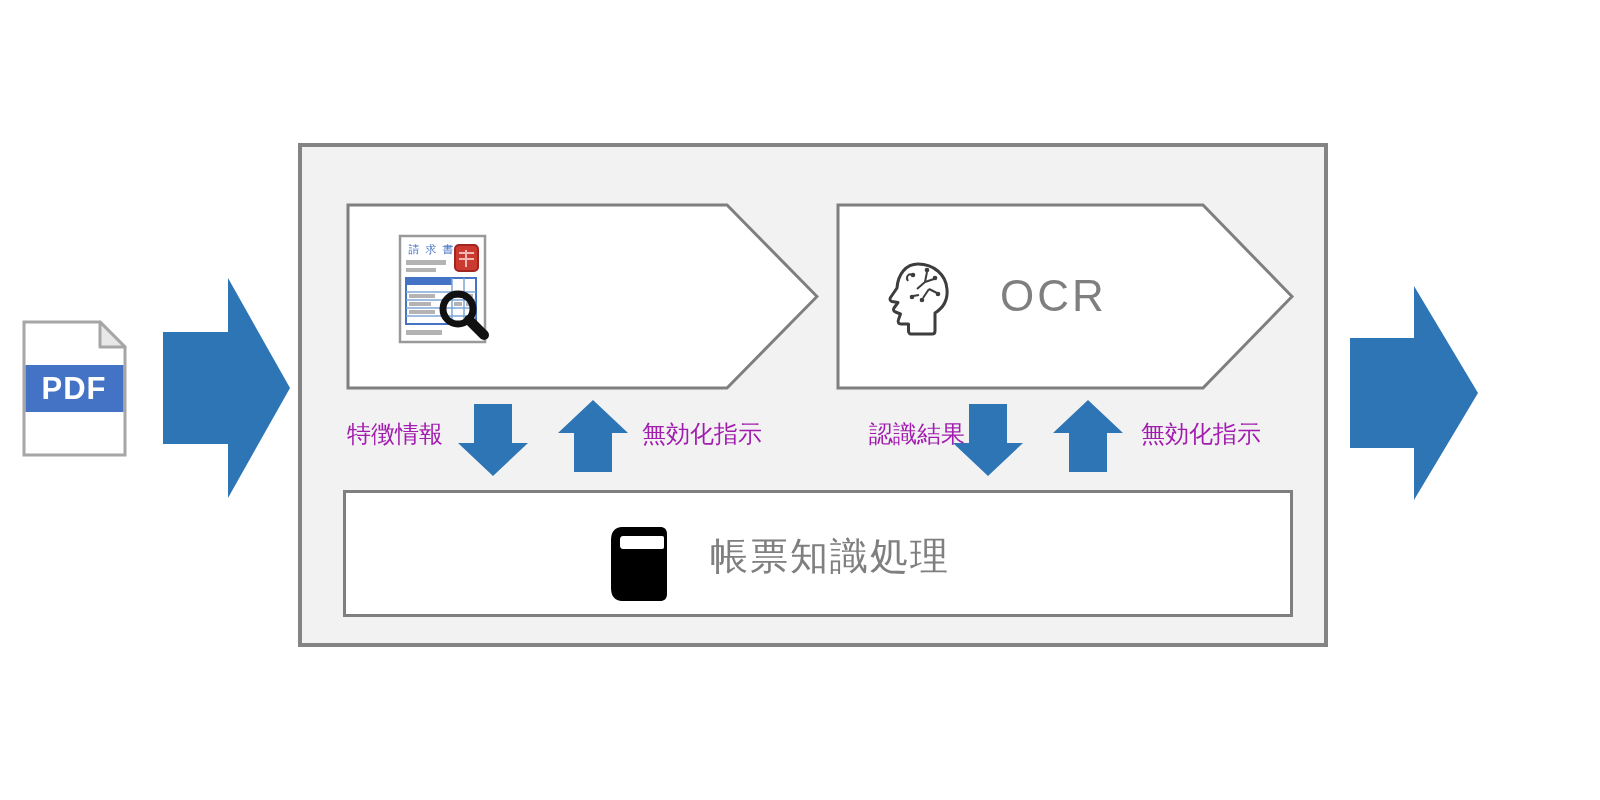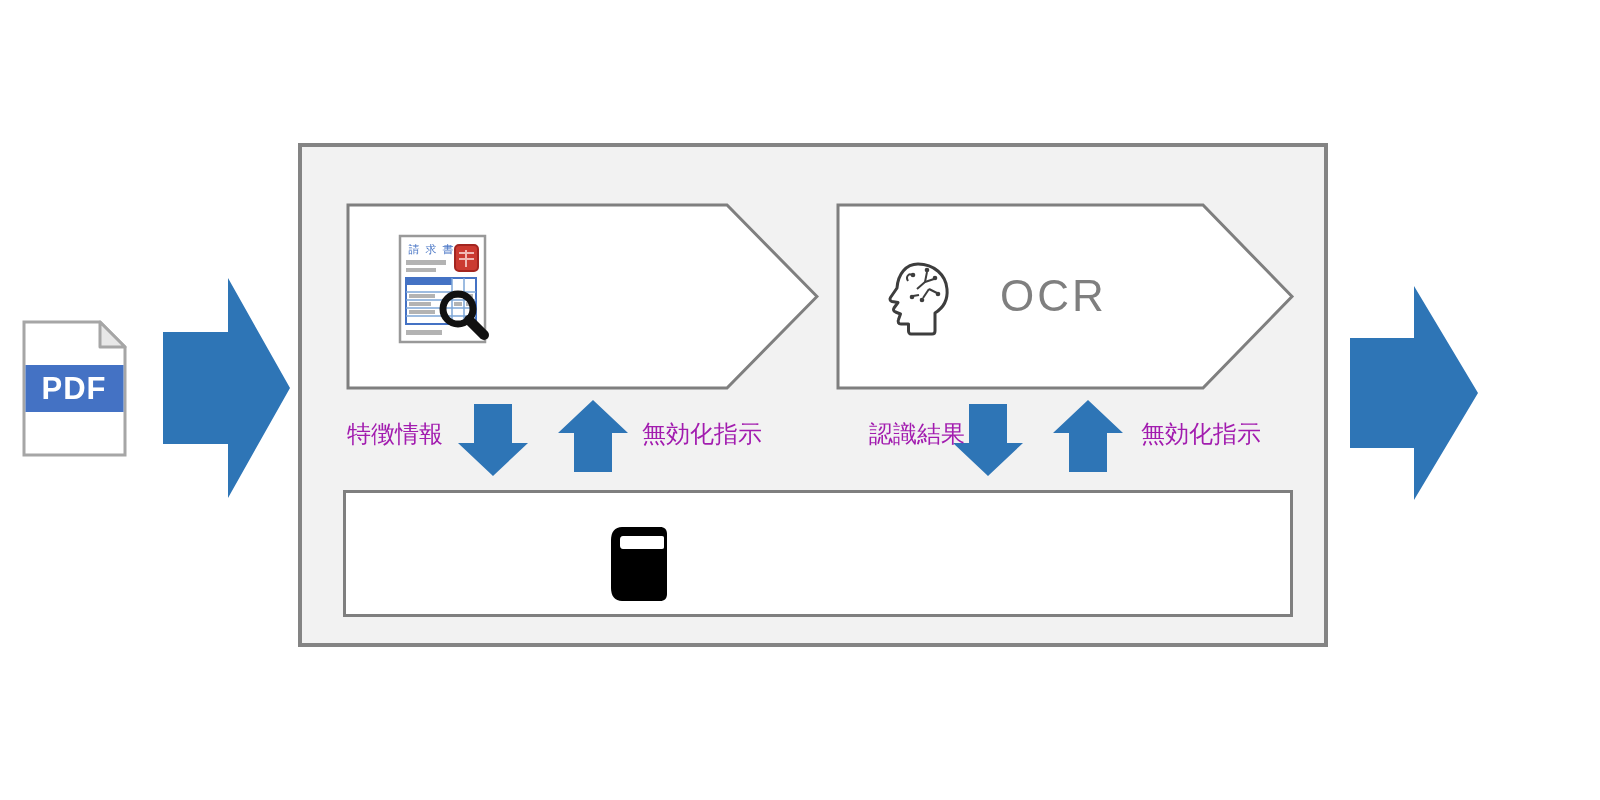--- a/index.html
+++ b/index.html
@@ -126,19 +126,20 @@
 
   <div class="abs bottom-box"></div>
 
   <svg class="abs" style="left:610px; top:527px;" width="58" height="74" viewBox="0 0 58 74">
     <path d="M12,0 L50,0 C54.5,0 57,2.5 57,7 L57,67 C57,71.5 54.5,74 50,74 L12,74
              C5,74 1,69 1,61 L1,13 C1,5 5,0 12,0 Z" fill="#000000"></path>
     <path d="M13,9 L52,9 C53.5,9 54,9.8 54,11 L54,20 C54,21.2 53.5,22 52,22 L13,22
              C11,22 10,20.5 10,18.5 L10,12.5 C10,10.5 11,9 13,9 Z" fill="#ffffff"></path>
   </svg>
 
+  <div class="abs stage-label label-knowledge">帳票知識処理</div>
 
   <svg class="abs" style="left:1350px; top:286px;" width="128" height="214" viewBox="0 0 128 214">
     <polygon points="0,52 64,52 64,0 128,107 64,214 64,162 0,162" fill="#2e75b6"></polygon>
   </svg>
 
 
 </div>
 
 </body></html>

